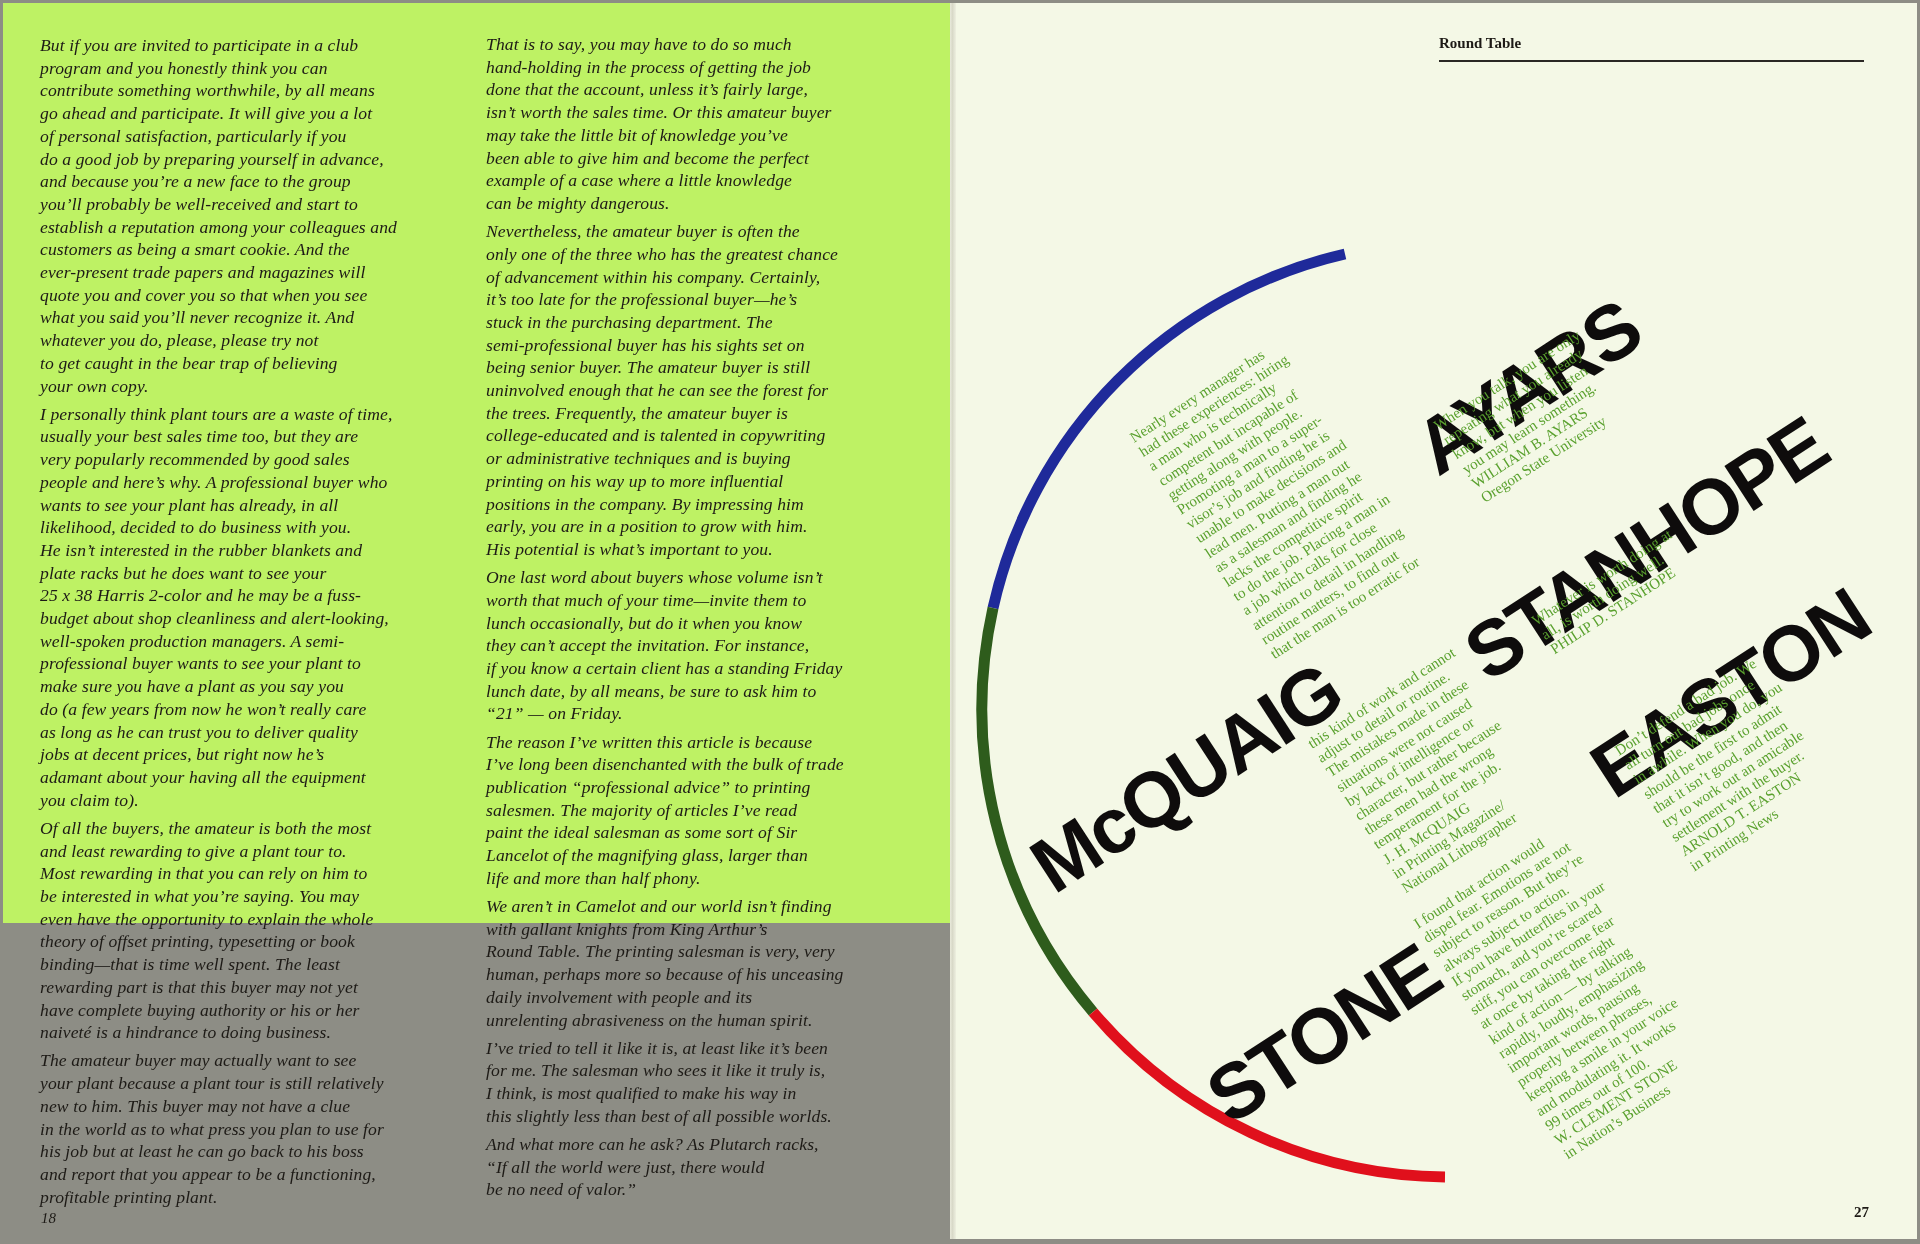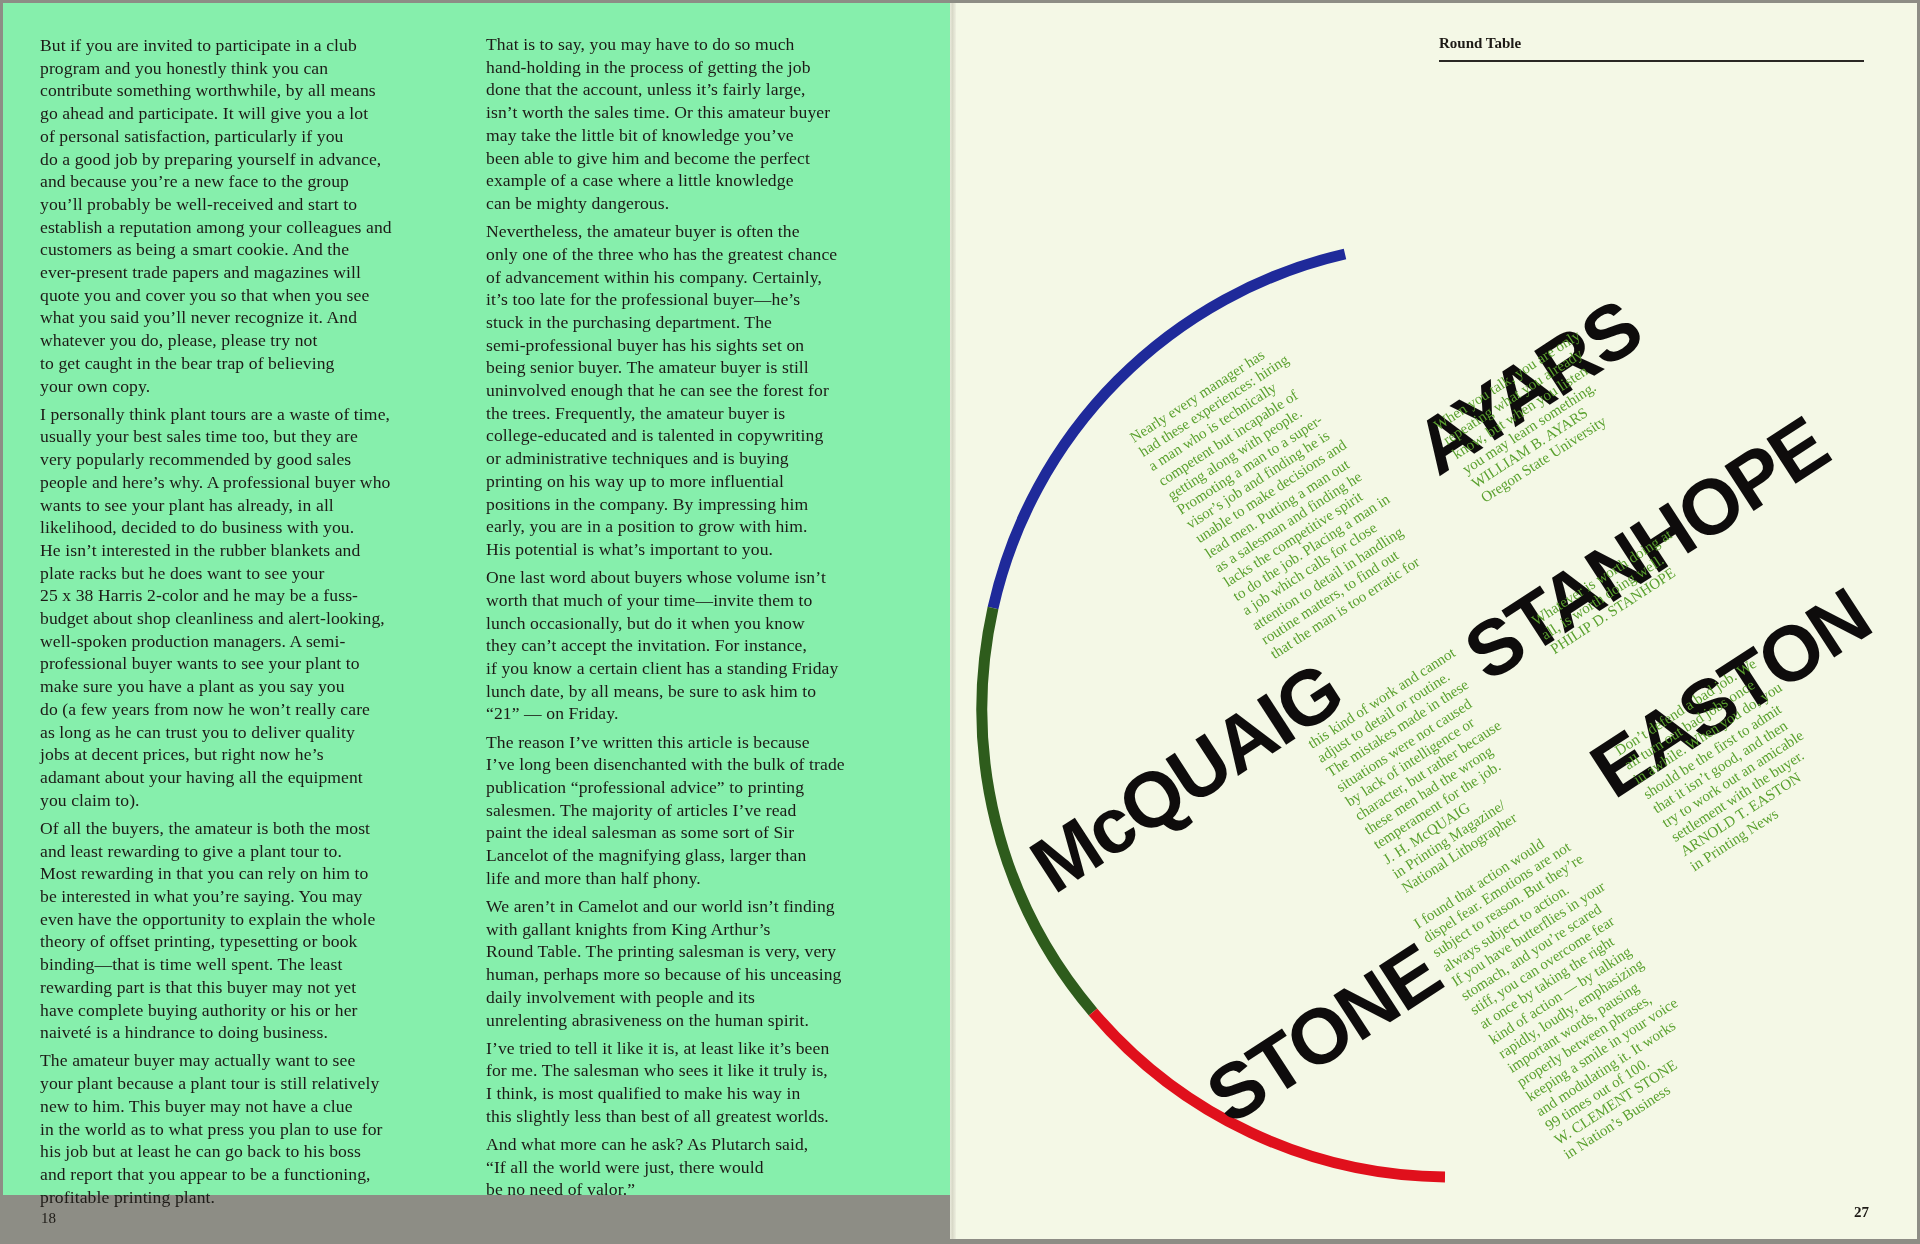--- a/index.html
+++ b/index.html
@@ -3,22 +3,23 @@
 <meta charset="utf-8">
 <style>
   html, body { margin: 0; padding: 0; }
   body {
     width: 1920px; height: 1244px; overflow: hidden; position: relative;
     background: #8d8d85;
     font-family: "Liberation Serif", "DejaVu Serif", serif;
   }
   .spread { position: absolute; left: 0; top: 0; width: 1920px; height: 1244px; }
   .page-left {
-    position: absolute; left: 3px; top: 3px; width: 950px; height: 1192px;
-    background: #86efac;
+    position: absolute; left: 3px; top: 3px; width: 950px; height: 920px;
+    background: #bef264;
+    font-style: italic;
   }
   .page-right {
     position: absolute; left: 953px; top: 3px; width: 964px; height: 1236px;
     background: #f4f8e6;
   }
   .gutter {
     position: absolute; left: 950px; top: 3px; width: 6px; height: 1236px;
     background: linear-gradient(to right, #e9eadb, #d8d9c8 40%, #eef0e0);
   }
   .col {
@@ -146,22 +147,22 @@
 life and more than half phony.</p>
       <p>We aren’t in Camelot and our world isn’t finding
 with gallant knights from King Arthur’s
 Round Table. The printing salesman is very, very
 human, perhaps more so because of his unceasing
 daily involvement with people and its
 unrelenting abrasiveness on the human spirit.</p>
       <p>I’ve tried to tell it like it is, at least like it’s been
 for me. The salesman who sees it like it truly is,
 I think, is most qualified to make his way in
-this slightly less than best of all greatest worlds.</p>
-      <p>And what more can he ask? As Plutarch said,
+this slightly less than best of all possible worlds.</p>
+      <p>And what more can he ask? As Plutarch racks,
 “If all the world were just, there would
 be no need of valor.”</p>
     </div>
     <div class="folio folio-left">18</div>
   </div>
 
   <div class="page-right"></div>
   <div class="gutter"></div>
 
   <div class="running-head">Round Table</div>

